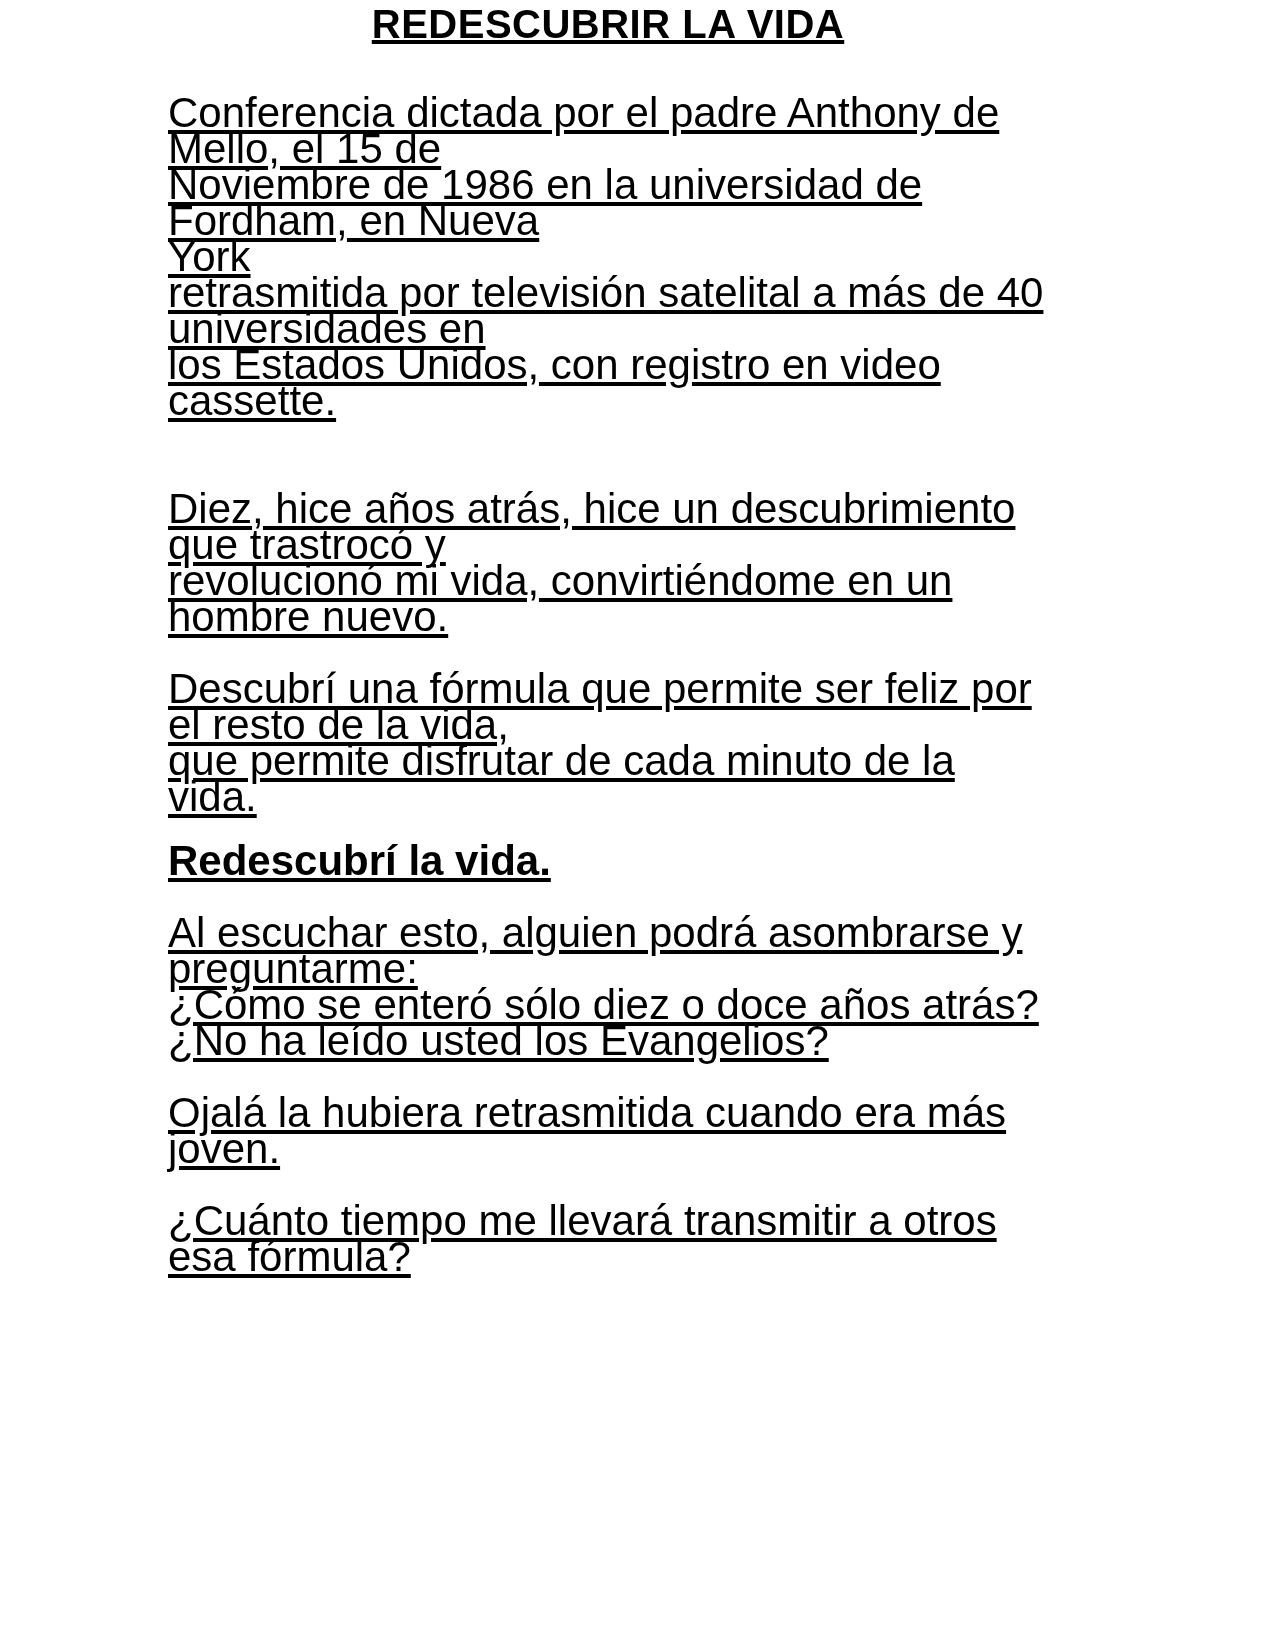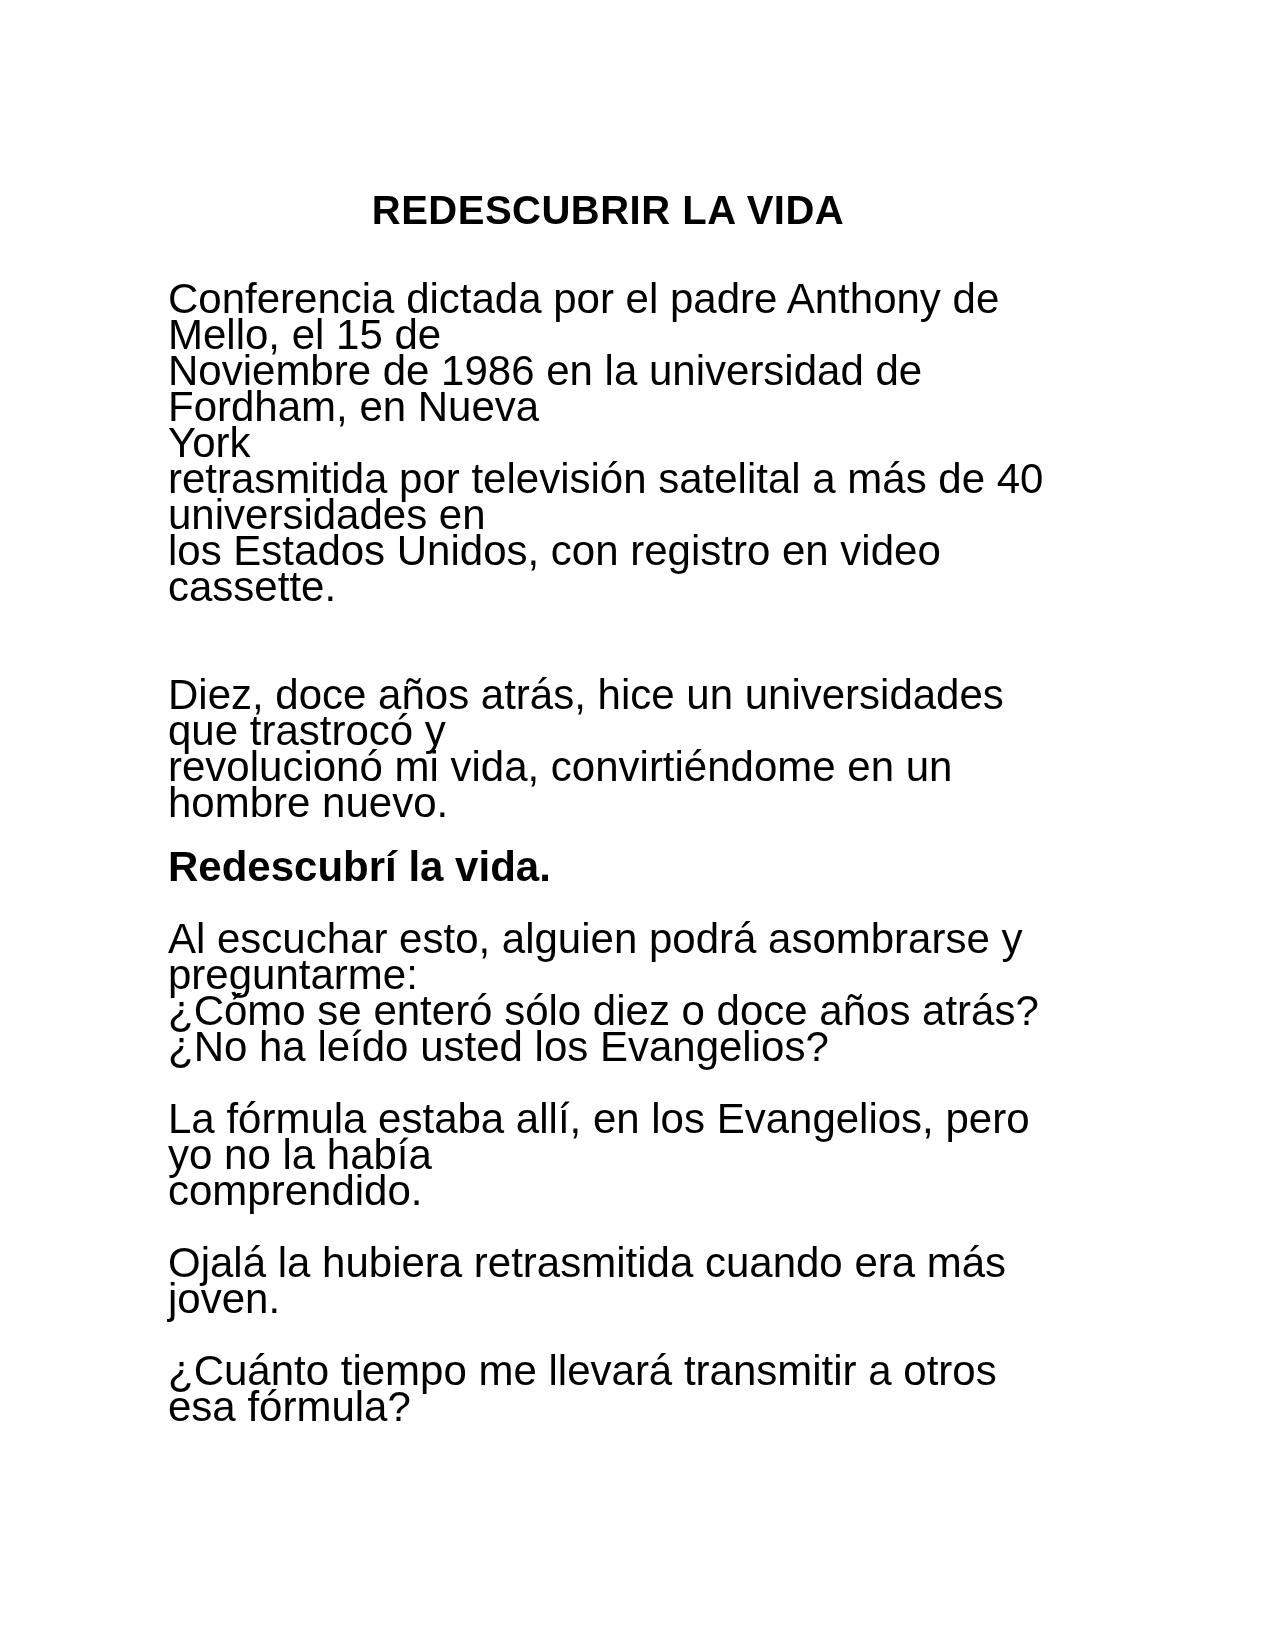--- a/index.html
+++ b/index.html
@@ -13,22 +13,22 @@
     height: 1650px;
     background: #ffffff;
     color: #000000;
     font-family: "Liberation Sans", "DejaVu Sans", sans-serif;
     overflow: hidden;
     box-sizing: border-box;
   }
   .content {
     margin-left: 168px;
     width: 880px;
-    padding-top: 186px;
     box-sizing: border-box;
+    text-decoration: underline;
   }
   .doc-title {
     font-size: 40px;
     font-weight: bold;
     line-height: 48px;
     text-align: center;
     letter-spacing: 0.5px;
     white-space: nowrap;
   }
   .para {
@@ -56,33 +56,33 @@
   <div class="content">
 
     <div class="doc-title">REDESCUBRIR LA VIDA</div>
 
     <div class="para first">Conferencia dictada por el padre Anthony de Mello, el 15 de
 Noviembre de 1986 en la universidad de Fordham, en Nueva
 York
 retrasmitida por televisión satelital a más de 40 universidades en
 los Estados Unidos, con registro en video cassette.</div>
 
-    <div class="para after-header">Diez, doce años atrás, hice un universidades que trastrocó y
+    <div class="para after-header">Diez, hice años atrás, hice un descubrimiento que trastrocó y
 revolucionó mi vida, convirtiéndome en un hombre nuevo.</div>
 
+    <div class="para">Descubrí una fórmula que permite ser feliz por el resto de la vida,
+que permite disfrutar de cada minuto de la vida.</div>
 
     <div class="para bold">Redescubrí la vida.</div>
 
     <div class="para">Al escuchar esto, alguien podrá asombrarse y preguntarme:
 ¿Cómo se enteró sólo diez o doce años atrás?
 ¿No ha leído usted los Evangelios?</div>
 
 
-    <div class="para">La fórmula estaba allí, en los Evangelios, pero yo no la había
-comprendido.</div>
 
 
     <div class="para">Ojalá la hubiera retrasmitida cuando era más joven.</div>
 
 
     <div class="para">¿Cuánto tiempo me llevará transmitir a otros esa fórmula?</div>
 
   </div>
 </div>
 

